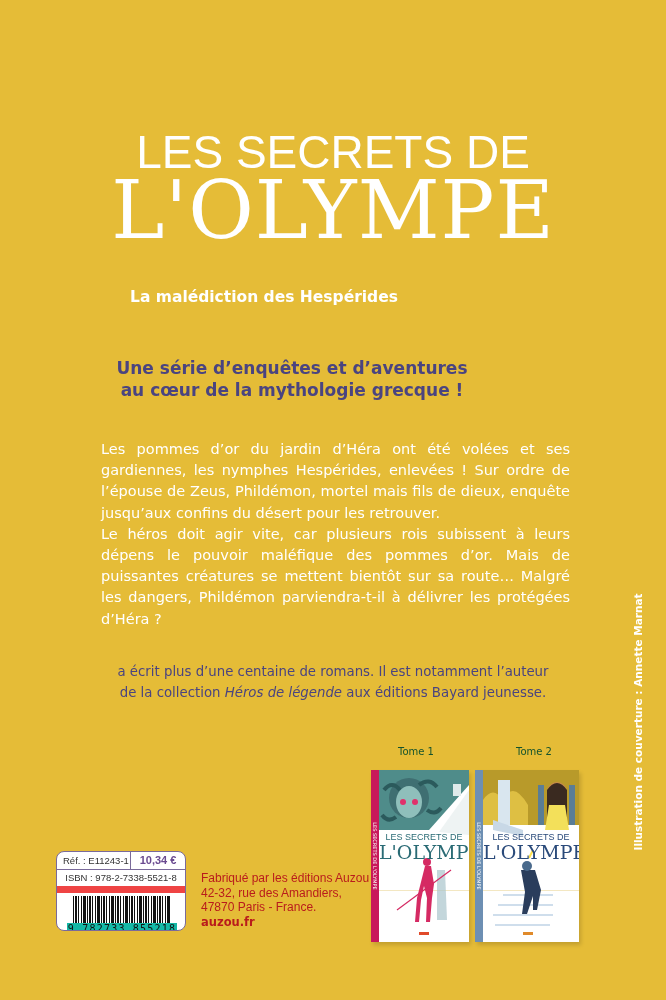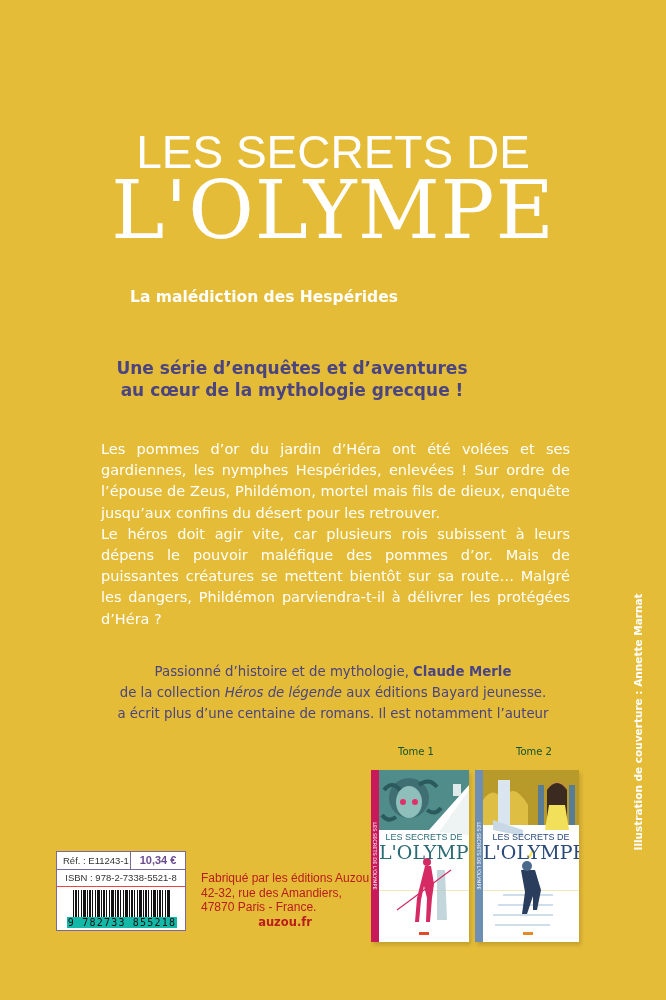--- a/index.html
+++ b/index.html
@@ -24,54 +24,53 @@
   .tome-label { color:#14532d; font-family:"DejaVu Sans", sans-serif; font-size:10px; }
   .book { position:absolute; }
   .book .spine { position:absolute; left:0; top:0; bottom:0; width:8px; }
   .book .cover { position:absolute; left:8px; top:0; right:0; bottom:0; overflow:hidden; }
   .book .bt-series { position:absolute; left:0; right:0; text-align:center; font-family:"Liberation Sans", sans-serif; font-size:9px; }
   .book .bt-title { position:absolute; left:0; right:0; text-align:center; font-family:"DejaVu Serif", serif; font-size:19px; }
   .spine-text { position:absolute; left:50%; top:50%; transform:translate(-50%,-50%) rotate(90deg); white-space:nowrap;
     color:#fff; font-size:5px; font-family:"DejaVu Sans", sans-serif; }
   .credit { left:638px; top:722px; transform:translate(-50%,-50%) rotate(-90deg); white-space:nowrap; color:#fff;
     font-family:"DejaVu Sans", sans-serif; font-weight:bold; font-size:10.5px; }
-  .label-box { left:56px; top:851px; width:128px; height:78px; background:#fff; border:1px solid #7a6a9a; border-radius:0; overflow:hidden; }
+  .label-box { left:56px; top:851px; width:128px; height:78px; background:#fff; border:1px solid #7a6a9a; border-radius:8px; overflow:hidden; }
   .label-row1 { display:flex; height:17px; border-bottom:1px solid #7a6a9a; }
   .ref { width:74px; border-right:1px solid #7a6a9a; font-family:"Liberation Sans", sans-serif; font-size:9.5px; color:#333; line-height:17px; padding-left:6px; box-sizing:border-box; }
   .price { flex:1; text-align:center; font-family:"Liberation Sans", sans-serif; font-weight:bold; font-size:11px; color:#6a4a90; line-height:17px; }
-  .isbn { height:16px; border-bottom:1px solid #ef4444; font-family:"Liberation Sans", sans-serif; font-size:9.5px; color:#333; line-height:16px; text-align:center; }
+  .isbn { height:16px; border-bottom:7px solid #ef4444; font-family:"Liberation Sans", sans-serif; font-size:9.5px; color:#333; line-height:16px; text-align:center; }
   .barcode { position:relative; height:43px; }
   .bars { position:absolute; left:16px; right:14px; top:3px; height:30px;
     background:repeating-linear-gradient(90deg,#111 0 1px,#fff 1px 2px,#111 2px 4px,#fff 4px 5px,#111 5px 6px,#fff 6px 8px,#111 8px 9px,#fff 9px 10px,#111 10px 13px,#fff 13px 14px); }
   .barnum { position:absolute; left:10px; right:8px; bottom:2px; background:#14b8a6; text-align:center;
     font-family:"DejaVu Sans Mono", monospace; font-size:10px; letter-spacing:1.2px; color:#111; line-height:11px; }
   .publisher { left:201px; top:871px; color:#b91c1c; font-family:"Liberation Sans", sans-serif; font-size:12px; line-height:14.5px; }
-  .publisher .site { font-weight:bold; font-family:"DejaVu Sans", sans-serif; font-size:11.5px;text-align:center; }
+  .publisher .site { font-weight:bold; font-family:"DejaVu Sans", sans-serif; font-size:11.5px; }
 </style>
 </head>
 <body>
 
 <div class="abs series-title">LES SECRETS DE</div>
 <div class="abs main-title">L'OLYMPE</div>
 <div class="abs subtitle">La malédiction des Hespérides</div>
 
 <div class="abs tagline">
   <div>Une série d’enquêtes et d’aventures</div>
   <div>au cœur de la mythologie grecque !</div>
 </div>
 
 <div class="abs blurb">
   <p>Les pommes d’or du jardin d’Héra ont été volées et ses gardiennes, les nymphes Hespérides, enlevées ! Sur ordre de l’épouse de Zeus, Phildémon, mortel mais fils de dieux, enquête jusqu’aux confins du désert pour les retrouver.</p>
   <p>Le héros doit agir vite, car plusieurs rois subissent à leurs dépens le pouvoir maléfique des pommes d’or. Mais de puissantes créatures se mettent bientôt sur sa route… Malgré les dangers, Phildémon parviendra-t-il à délivrer les protégées d’Héra ?</p>
 </div>
 
 <div class="abs author">
-  <div><span>Passionné d’histoire et de mythologie, </span><b>Claude Merle</b></div>
+  <div>a écrit plus d’une centaine de romans. Il est notamment l’auteur</div>
   <div><span>de la collection </span><i>Héros de légende</i><span> aux éditions Bayard jeunesse.</span></div>
-  <div>a écrit plus d’une centaine de romans. Il est notamment l’auteur</div>
 </div>
 
 <div class="abs tome-label" style="left:398px; top:746px;">Tome 1</div>
 <div class="abs tome-label" style="left:516px; top:746px;">Tome 2</div>
 
 <div class="book" style="left:371px; top:770px; width:98px; height:172px; box-shadow:2px 3px 4px rgba(0,0,0,0.15);">
   <div class="spine" style="background:#c8195a;">
     <span class="spine-text">LES SECRETS DE L'OLYMPE</span>
   </div>
   <div class="cover" style="background:#fff;">

